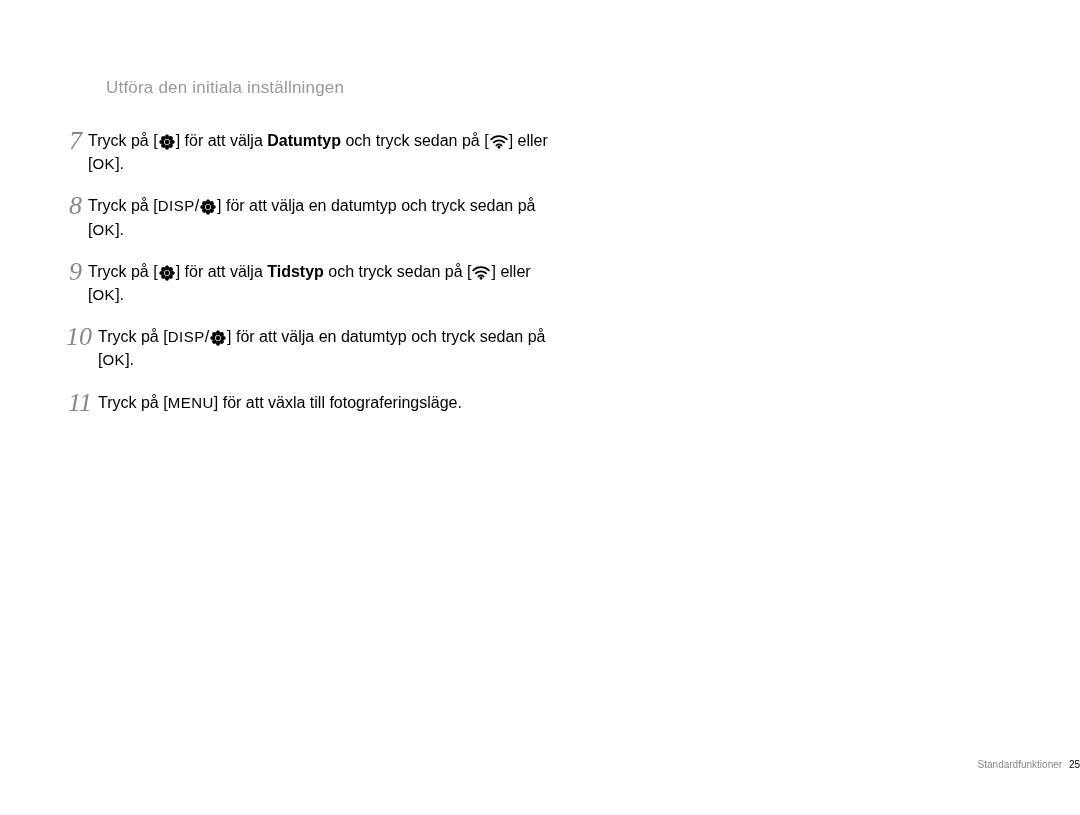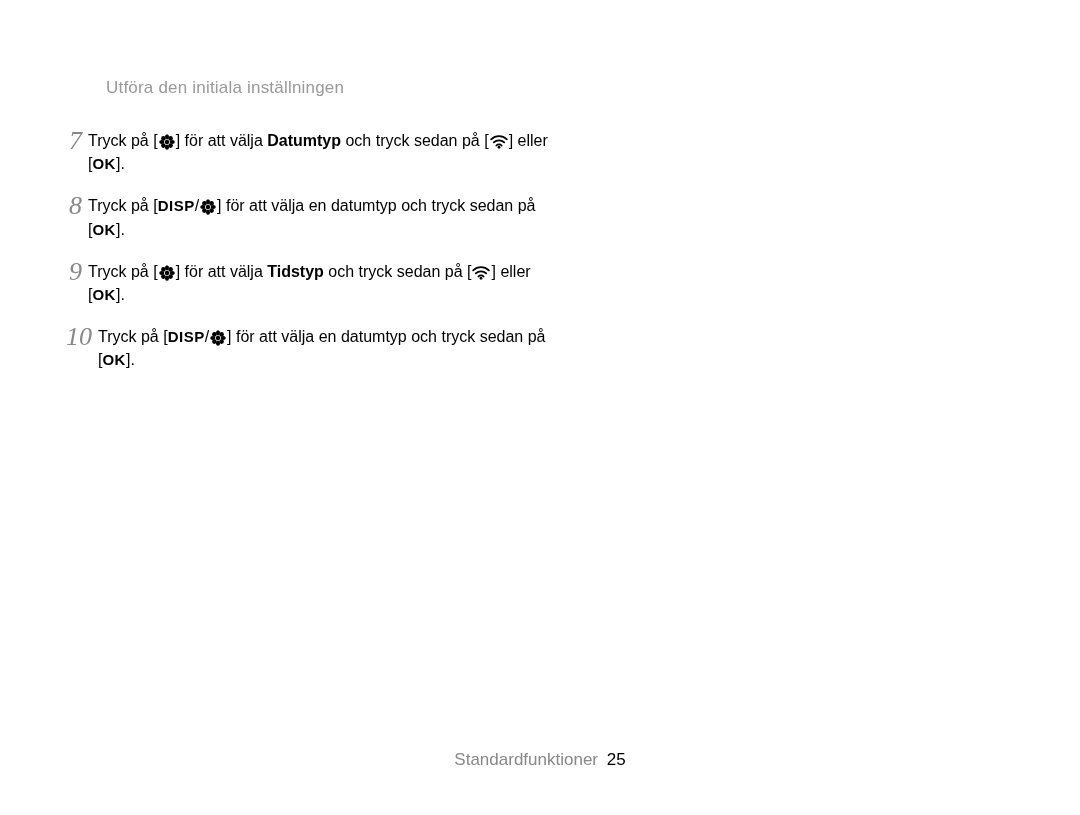--- a/index.html
+++ b/index.html
@@ -72,31 +72,31 @@
       height: 16px;
       vertical-align: middle;
     }
     .wifi-icon {
       display: inline-block;
       width: 18px;
       height: 14px;
       vertical-align: middle;
     }
     .disp-label, .ok-label, .menu-label {
-      font-weight: bold;
+      font-weight: normal;
       font-size: 15px;
       letter-spacing: 0.5px;
     }
     .footer {
       position: absolute;
       bottom: 45px;
       left: 0;
       right: 0;
-      text-align: center;
-      font-size: 17px;
+      text-align: right;
+      font-size: 10px;
       color: #888888;
     }
     .footer .page-num {
       color: #000000;
       margin-left: 4px;
     }
   </style>
 </head>
 <body>
 
@@ -186,18 +186,22 @@
               <ellipse cx="2.8" cy="8" rx="2.6" ry="2.0"></ellipse>
               <ellipse cx="13.2" cy="8" rx="2.6" ry="2.0"></ellipse>
               <ellipse cx="4.4" cy="4.4" rx="2.3" ry="2.3"></ellipse>
               <ellipse cx="11.6" cy="4.4" rx="2.3" ry="2.3"></ellipse>
               <ellipse cx="4.4" cy="11.6" rx="2.3" ry="2.3"></ellipse>
               <ellipse cx="11.6" cy="11.6" rx="2.3" ry="2.3"></ellipse>
             </g>
           </svg>
         </span><span>] för att välja en datumtyp och tryck sedan på [</span><span class="ok-label">OK</span><span>].</span></div>
     </div>
+    <div class="step">
+      <div class="step-number wide">11</div>
+      <div class="step-text"><span>Tryck på [</span><span class="menu-label">MENU</span><span>] för att växla till fotograferingsläge.</span></div>
+    </div>
   </div>
 
 <div class="footer">
   <span>Standardfunktioner</span>
   <span class="page-num">25</span>
 </div>
 
 </body></html>

